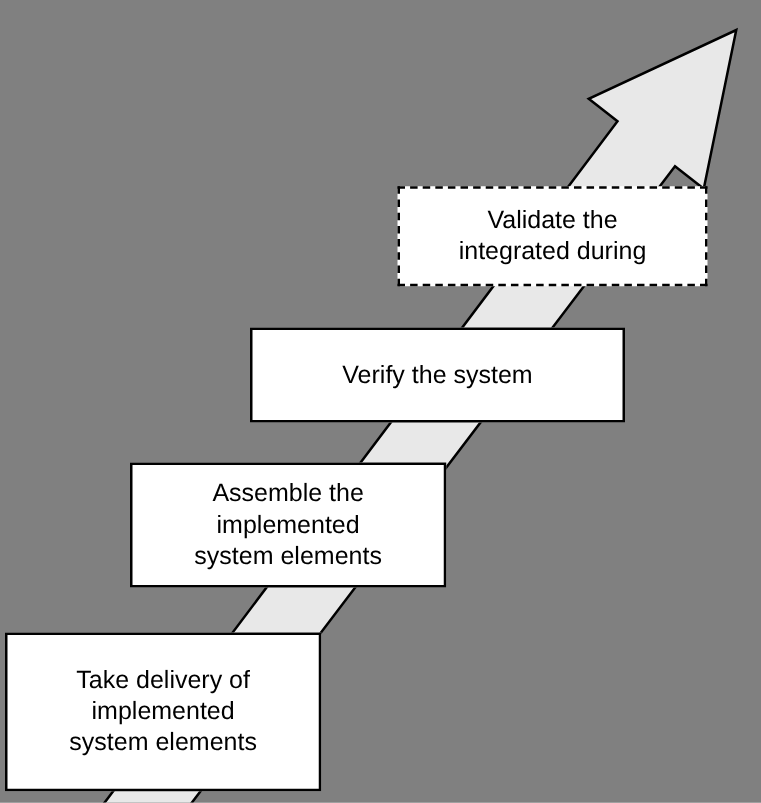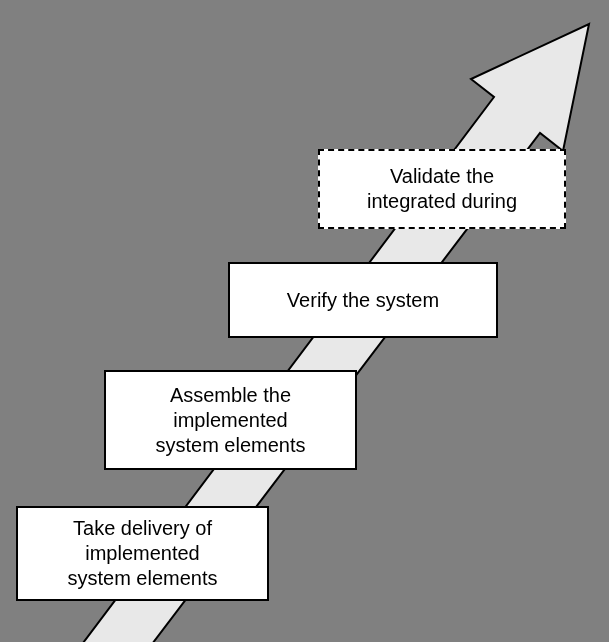--- a/index.html
+++ b/index.html
@@ -33,23 +33,23 @@
     text-align: center;
     color: #000000;
     font-size: 20px;
     line-height: 25px;
     z-index: 2;
   }
   .step-box.dashed {
     border-style: dashed;
     align-items: center;
   }
-  #box-take-delivery { left: 4px;   top: 506px; width: 253px; height: 95px; margin-left: 12px; }
+  #box-take-delivery { left: 4px;   top: 506px; width: 253px; height: 127px; }
   #box-assemble      { left: 104px; top: 370px; width: 253px; height: 100px; }
-  #box-verify        { left: 228px; top: 262px; width: 270px; height: 76px;  }
+  #box-verify        { left: 200px; top: 262px; width: 300px; height: 76px;  }
   #box-validate      { left: 318px; top: 149px; width: 248px; height: 80px;  }
 </style>
 </head>
 <body>
 
 <div class="canvas">
 
   <svg class="arrow-svg" viewBox="0 0 609 642" aria-hidden="true">
     <polygon points="589,24 563,151 540,133 127,677 83,643 494,97 471,79" fill="#e8e8e8" stroke="#000000" stroke-width="2" stroke-linejoin="miter"></polygon>
   </svg>

